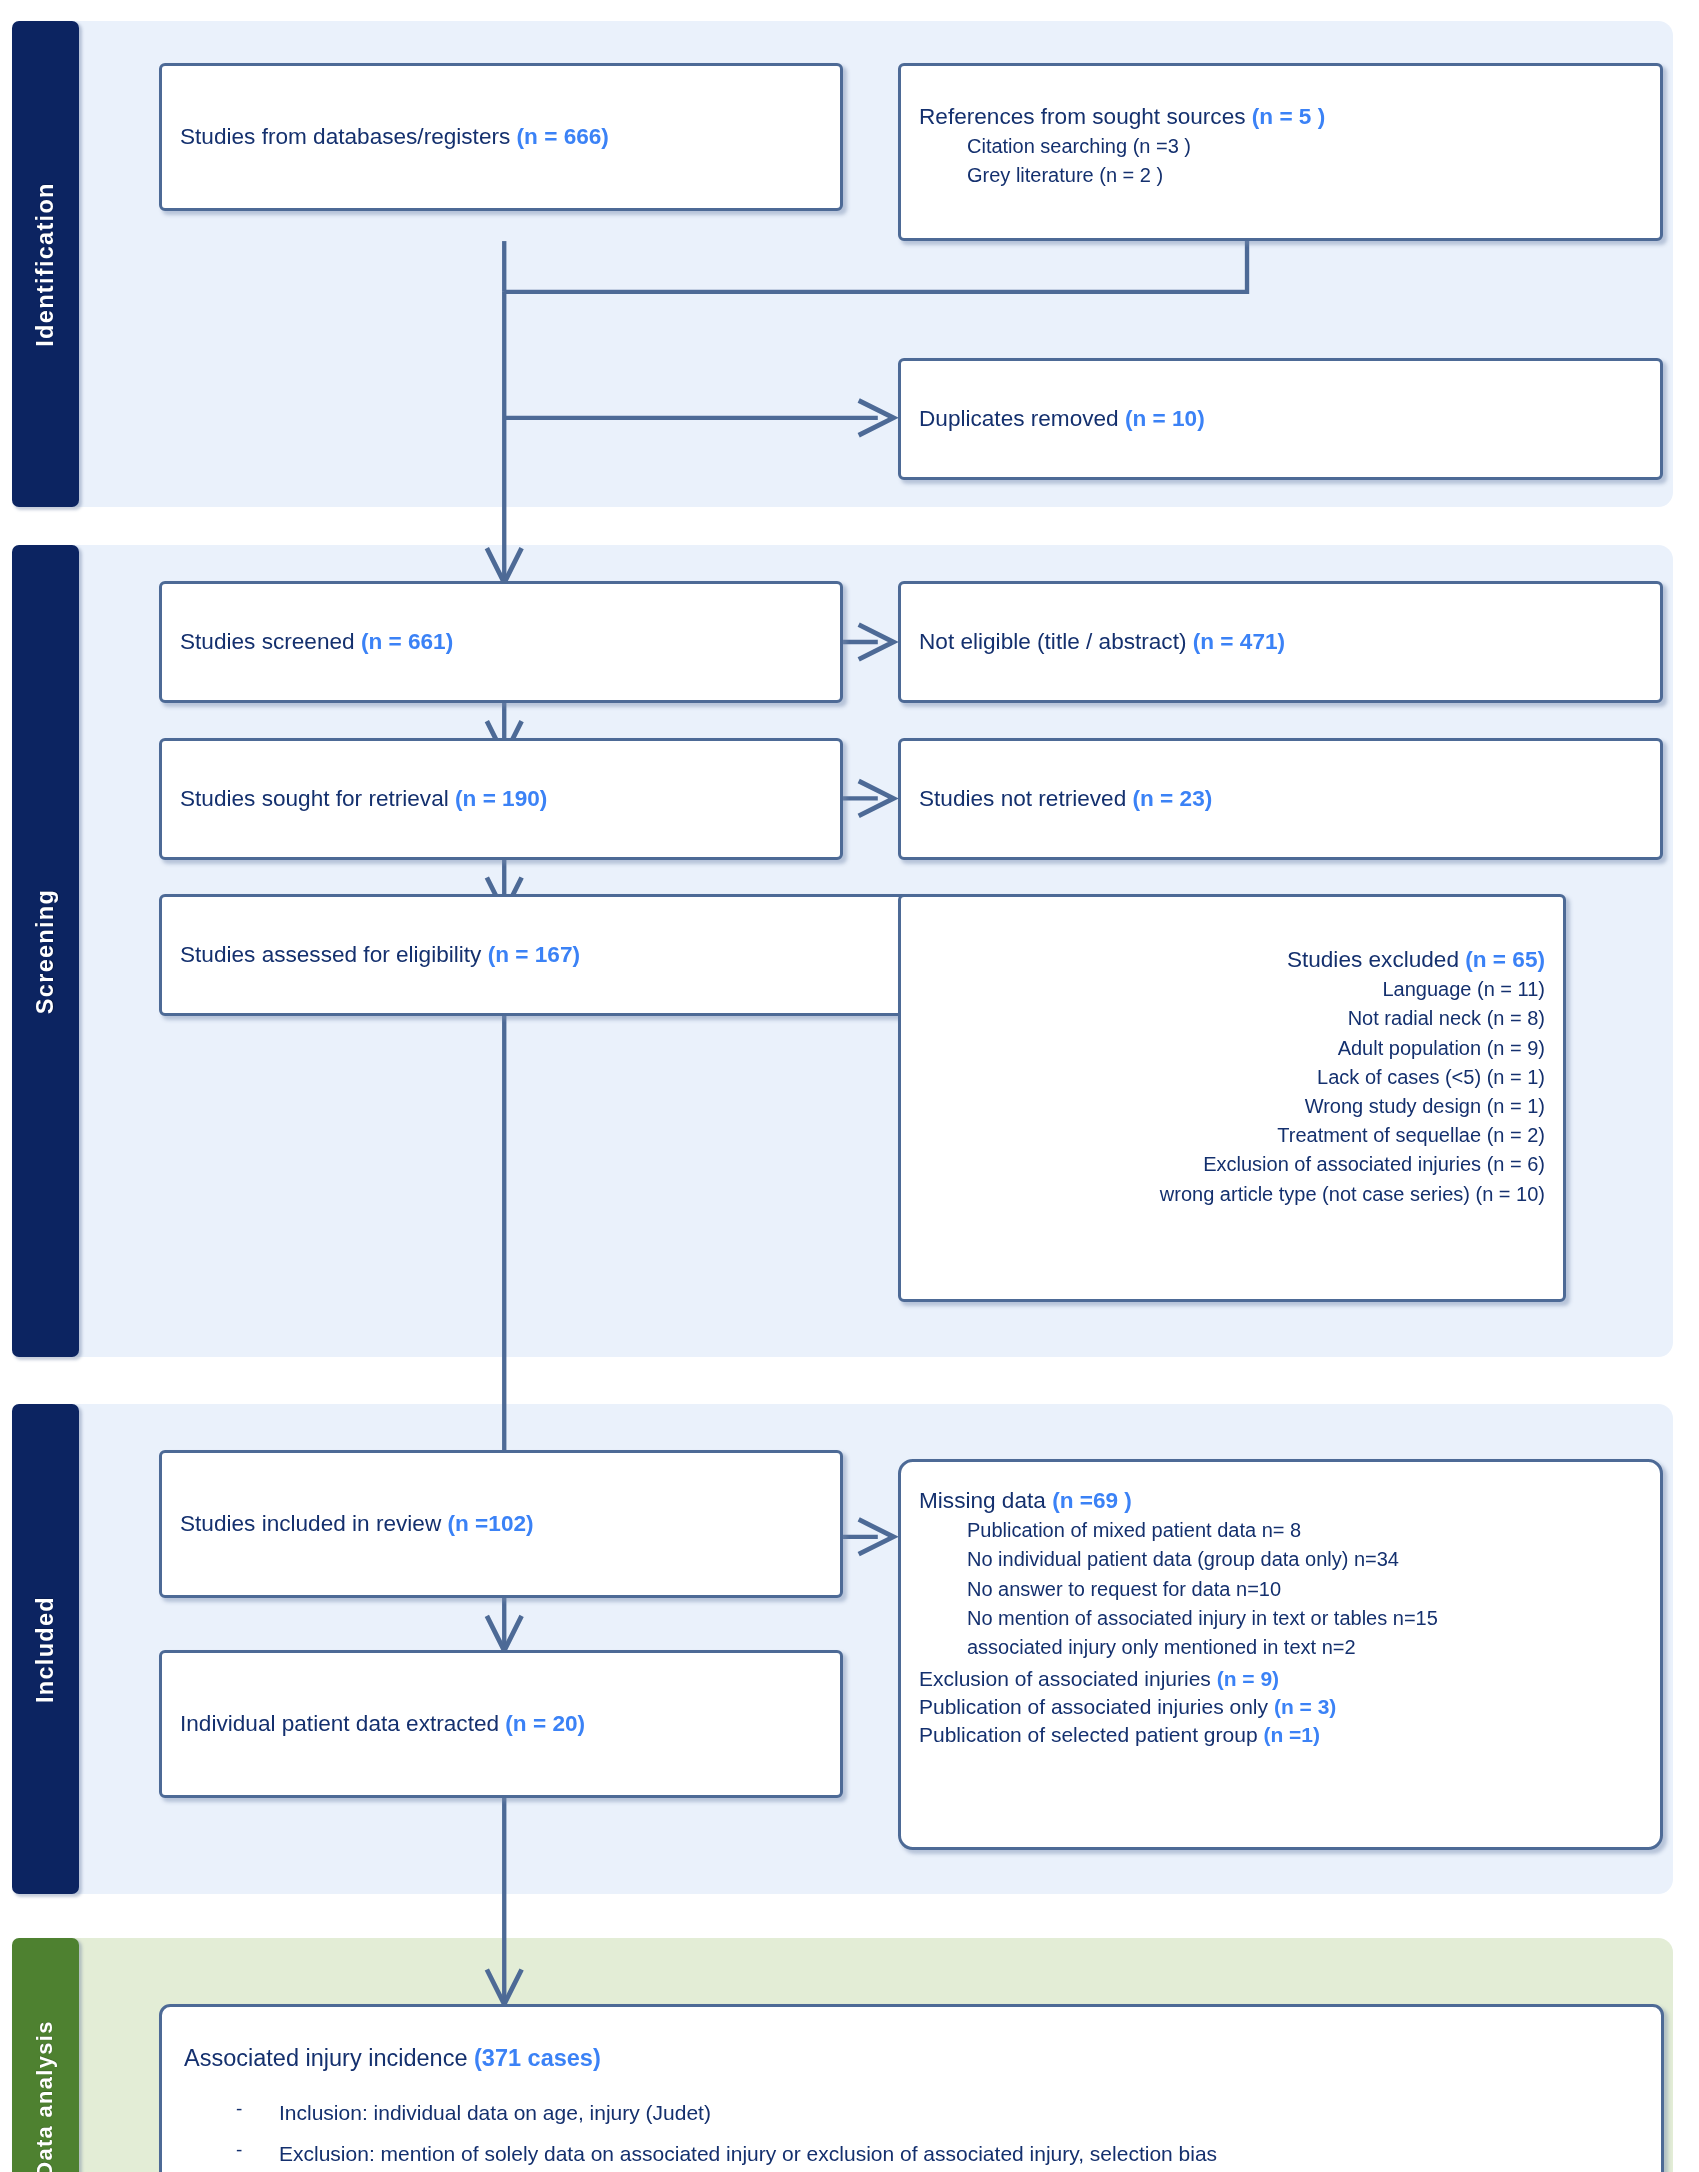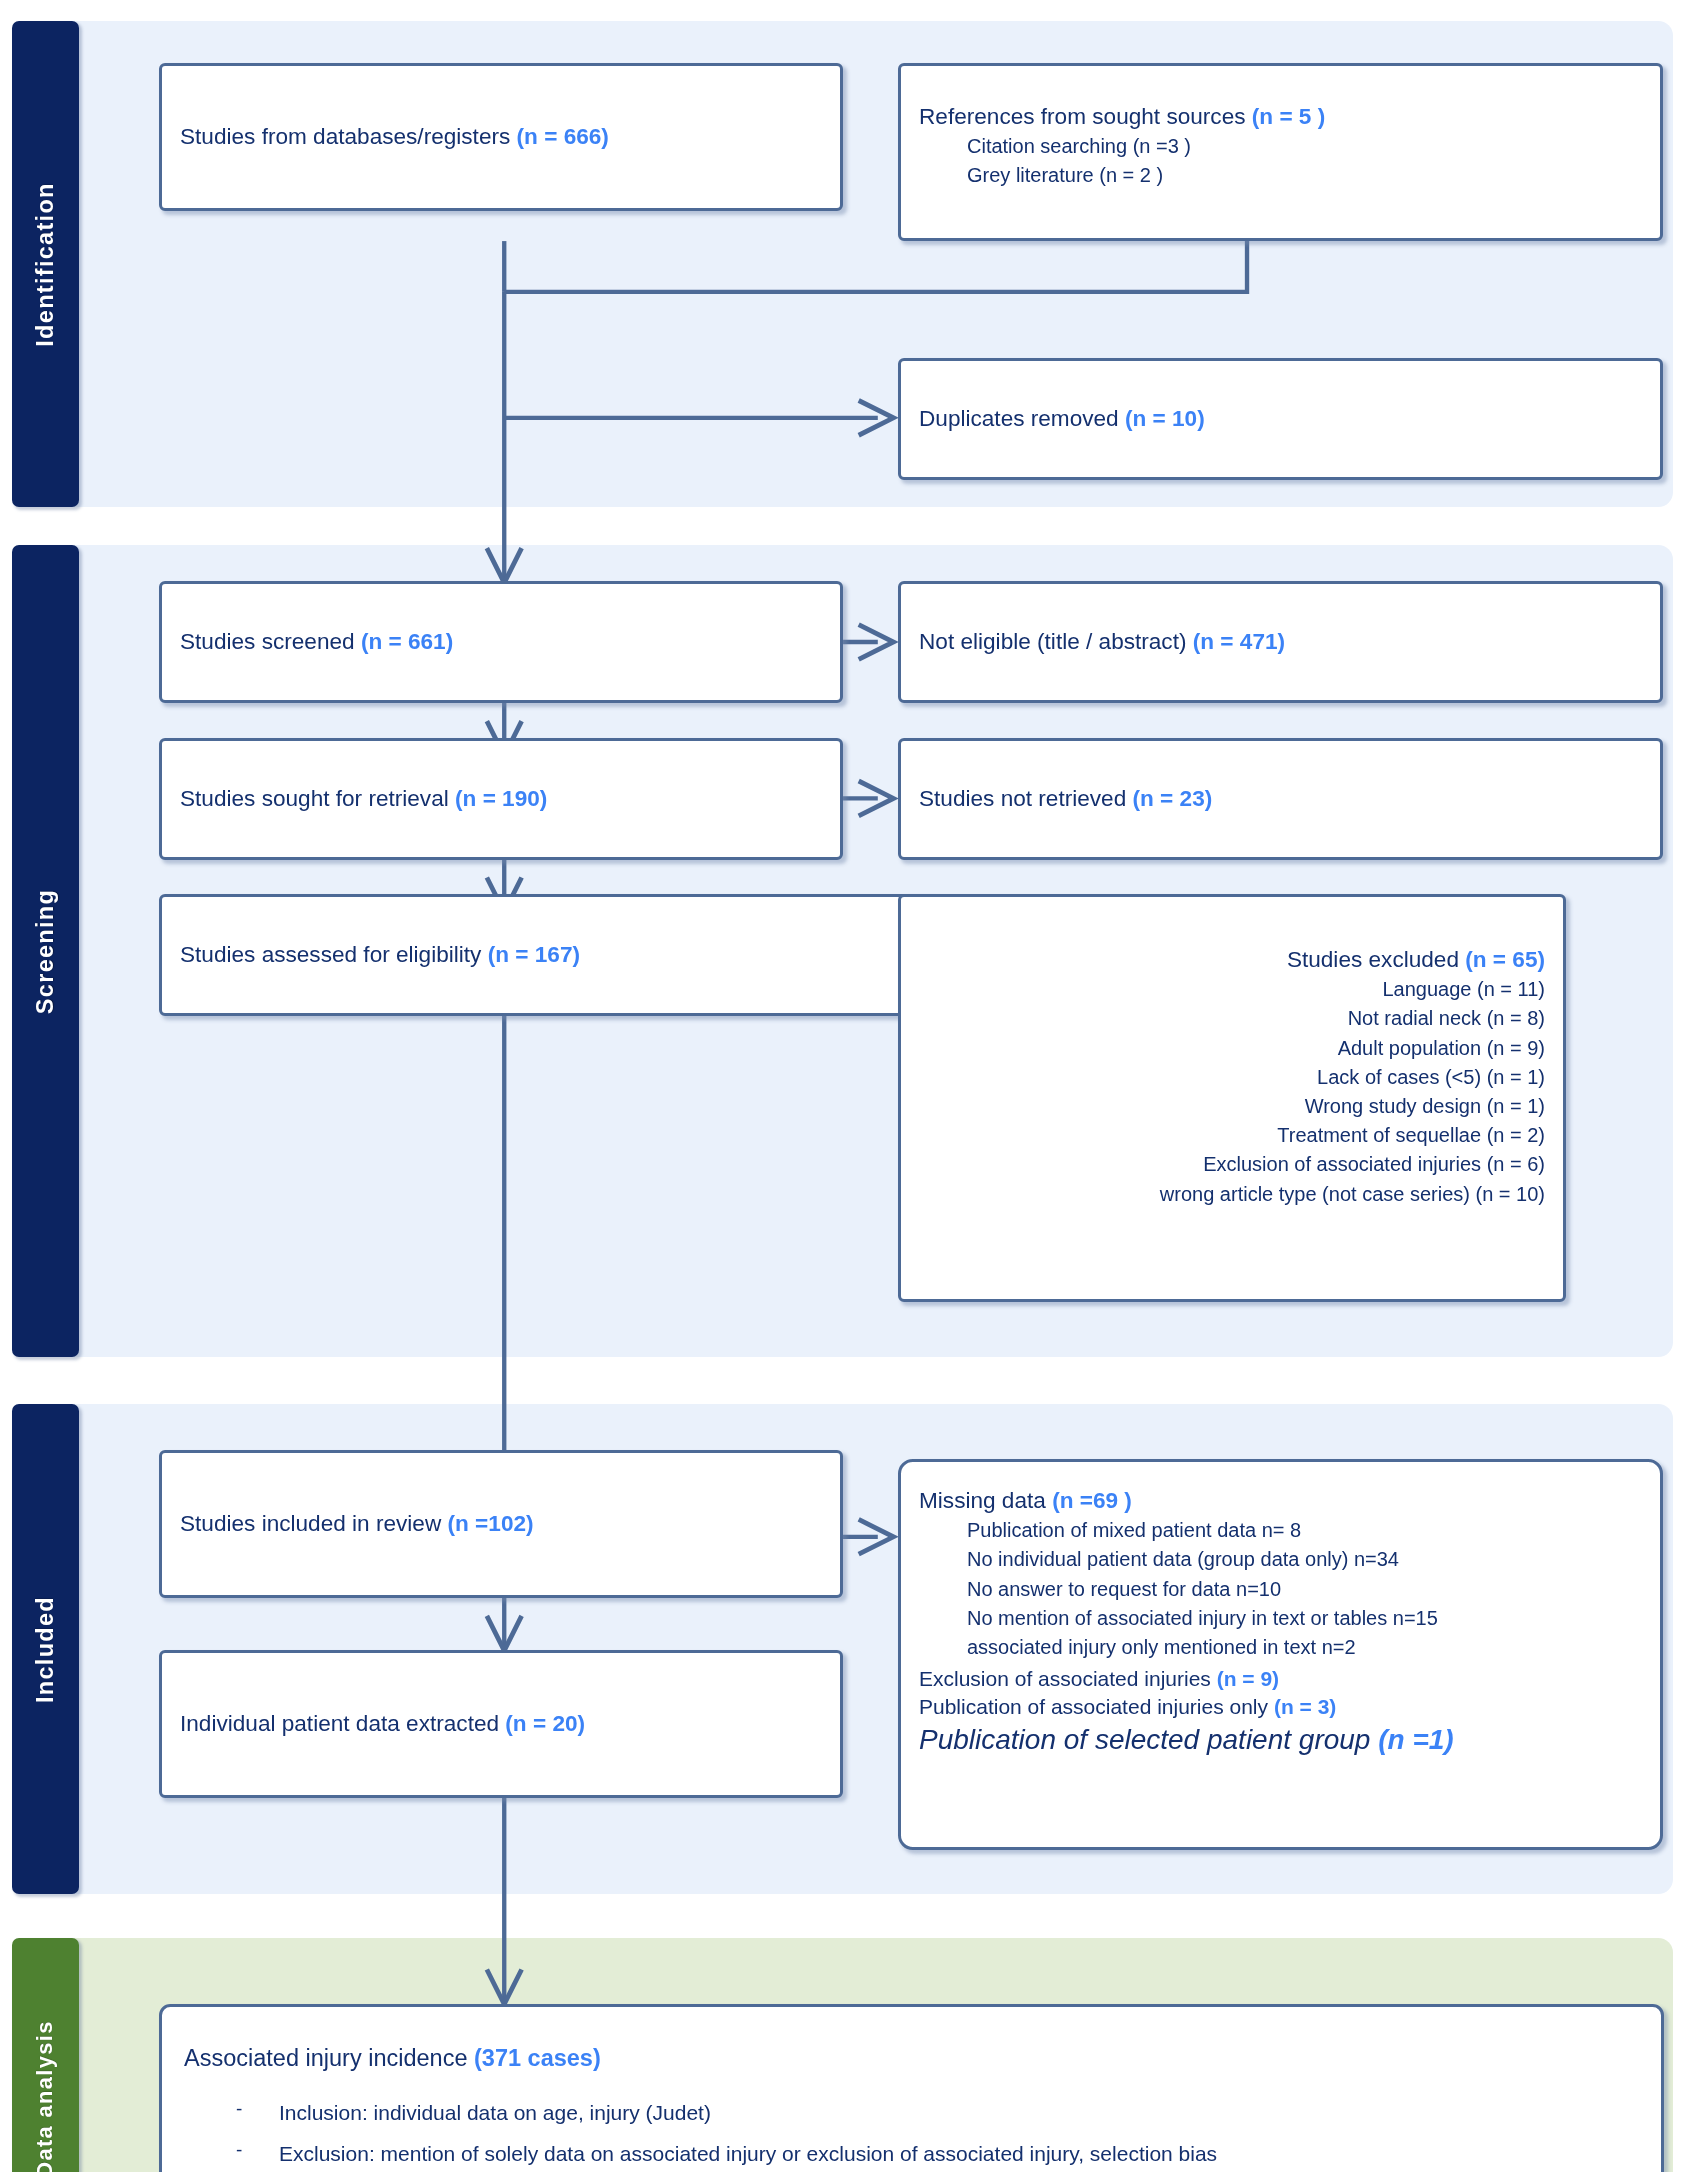--- a/index.html
+++ b/index.html
@@ -243,21 +243,21 @@
       <div class="sub">associated injury only mentioned in text n=2</div>
 
       <div class="ttl" style="font-size:21px;margin-top:2.6px;">
         <span>Exclusion of associated injuries</span>
         <span class="n">(n = 9)</span>
       </div>
       <div class="ttl" style="font-size:21px;">
         <span>Publication of associated injuries only</span>
         <span class="n">(n = 3)</span>
       </div>
-      <div class="ttl" style="font-size:28px;font-style:italic;">
+      <div class="ttl" style="font-size:21px;">
         <span>Publication of selected patient group</span>
         <span class="n">(n =1)</span>
       </div>
     </div>
   </div>
 
   <div class="node vtop" style="left:159px;top:2004px;width:1505px;height:198px;border-radius:11.3px;">
     <div class="pad" style="padding-top:36px;padding-left:22px;">
       <div class="ttl" style="font-size:23.5px;">
         <span>Associated injury incidence </span>

